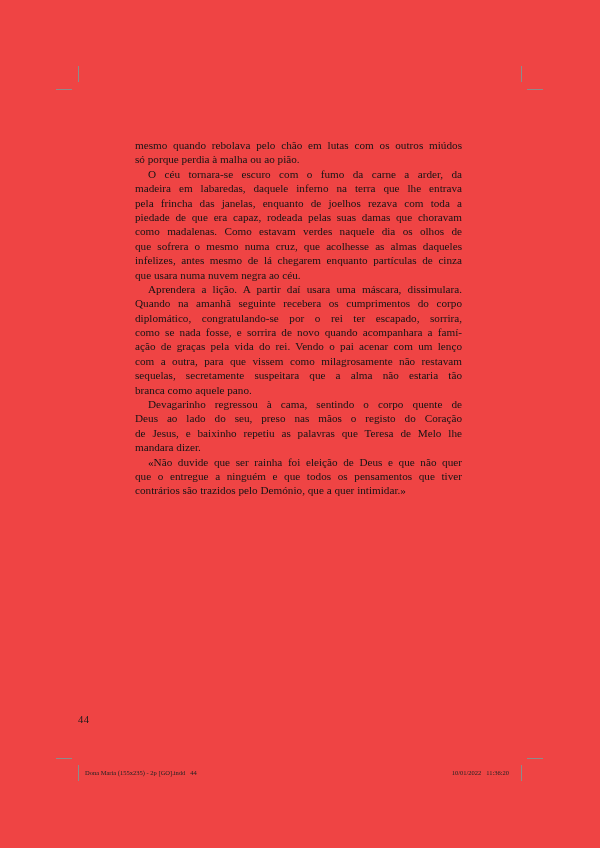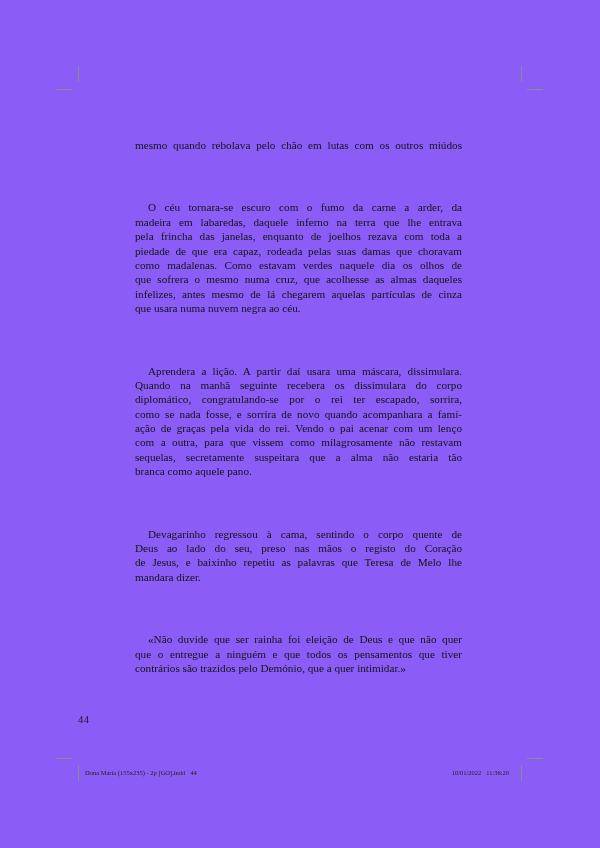--- a/index.html
+++ b/index.html
@@ -1,20 +1,20 @@
 <!DOCTYPE html>
 <html><head>
 <meta charset="utf-8">
 <style>
   html, body { margin: 0; padding: 0; background: #ffffff; }
   .canvas {
     position: relative;
     width: 600px;
     height: 848px;
-    background: #8b5cf6;
+    background: #ef4444;
     font-family: "Liberation Serif", serif;
     overflow: hidden;
   }
   
   .crop { position: absolute; background: #8c8c8c; }
   .crop.v { width: 1px; height: 16px; }
   .crop.h { width: 16px; height: 1px; }
   .crop.tl-v { left: 78px;  top: 66px; }
   .crop.tl-h { left: 56px;  top: 89px; }
   .crop.tr-v { left: 521px; top: 66px; }
@@ -35,21 +35,21 @@
     line-height: 14.4px;
   }
   .line {
     text-align: justify;
     text-align-last: justify;
     height: 14.4px;
     overflow: hidden;
     white-space: normal;
   }
   .line.final { text-align-last: left; }
-  .line.indent { text-indent: 13px; margin-top: 48px; }
+  .line.indent { text-indent: 13px; }
 
   
   .folio {
     position: absolute;
     left: 78px;
     top: 714px;
     width: 443px;
     text-align: left;
     font-size: 10.5px;
     color: #1a1a1a;
@@ -79,30 +79,31 @@
   <div class="crop h tl-h"></div>
   <div class="crop v tr-v"></div>
   <div class="crop h tr-h"></div>
   <div class="crop h bl-h"></div>
   <div class="crop v bl-v"></div>
   <div class="crop h br-h"></div>
   <div class="crop v br-v"></div>
 
   <div class="body-text" id="body-text">
       <div class="line">mesmo quando rebolava pelo chão em lutas com os outros miúdos</div>
+      <div class="line final">só porque perdia à malha ou ao pião.</div>
       <div class="line indent">O céu tornara-se escuro com o fumo da carne a arder, da</div>
       <div class="line">madeira em labaredas, daquele inferno na terra que lhe entrava</div>
       <div class="line">pela frincha das janelas, enquanto de joelhos rezava com toda a</div>
       <div class="line">piedade de que era capaz, rodeada pelas suas damas que choravam</div>
       <div class="line">como madalenas. Como estavam verdes naquele dia os olhos de</div>
       <div class="line">que sofrera o mesmo numa cruz, que acolhesse as almas daqueles</div>
-      <div class="line">infelizes, antes mesmo de lá chegarem aquelas partículas de cinza</div>
+      <div class="line">infelizes, antes mesmo de lá chegarem enquanto partículas de cinza</div>
       <div class="line final">que usara numa nuvem negra ao céu.</div>
       <div class="line indent">Aprendera a lição. A partir daí usara uma máscara, dissimulara.</div>
-      <div class="line">Quando na manhã seguinte recebera os dissimulara do corpo</div>
+      <div class="line">Quando na amanhã seguinte recebera os cumprimentos do corpo</div>
       <div class="line">diplomático, congratulando-se por o rei ter escapado, sorrira,</div>
       <div class="line">como se nada fosse, e sorrira de novo quando acompanhara a famí-</div>
       <div class="line">ação de graças pela vida do rei. Vendo o pai acenar com um lenço</div>
       <div class="line">com a outra, para que vissem como milagrosamente não restavam</div>
       <div class="line">sequelas, secretamente suspeitara que a alma não estaria tão</div>
       <div class="line final">branca como aquele pano.</div>
       <div class="line indent">Devagarinho regressou à cama, sentindo o corpo quente de</div>
       <div class="line">Deus ao lado do seu, preso nas mãos o registo do Coração</div>
       <div class="line">de Jesus, e baixinho repetiu as palavras que Teresa de Melo lhe</div>
       <div class="line final">mandara dizer.</div>

